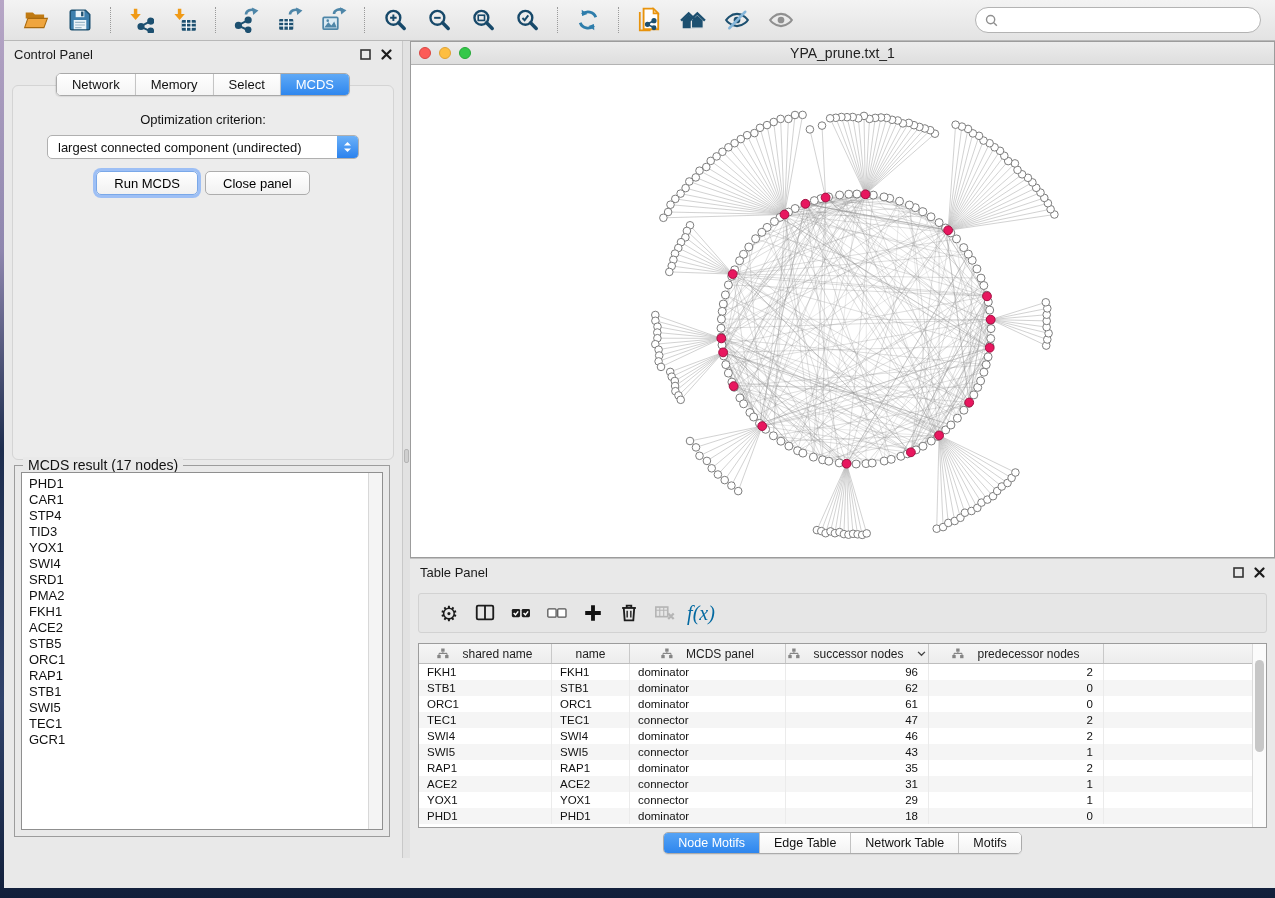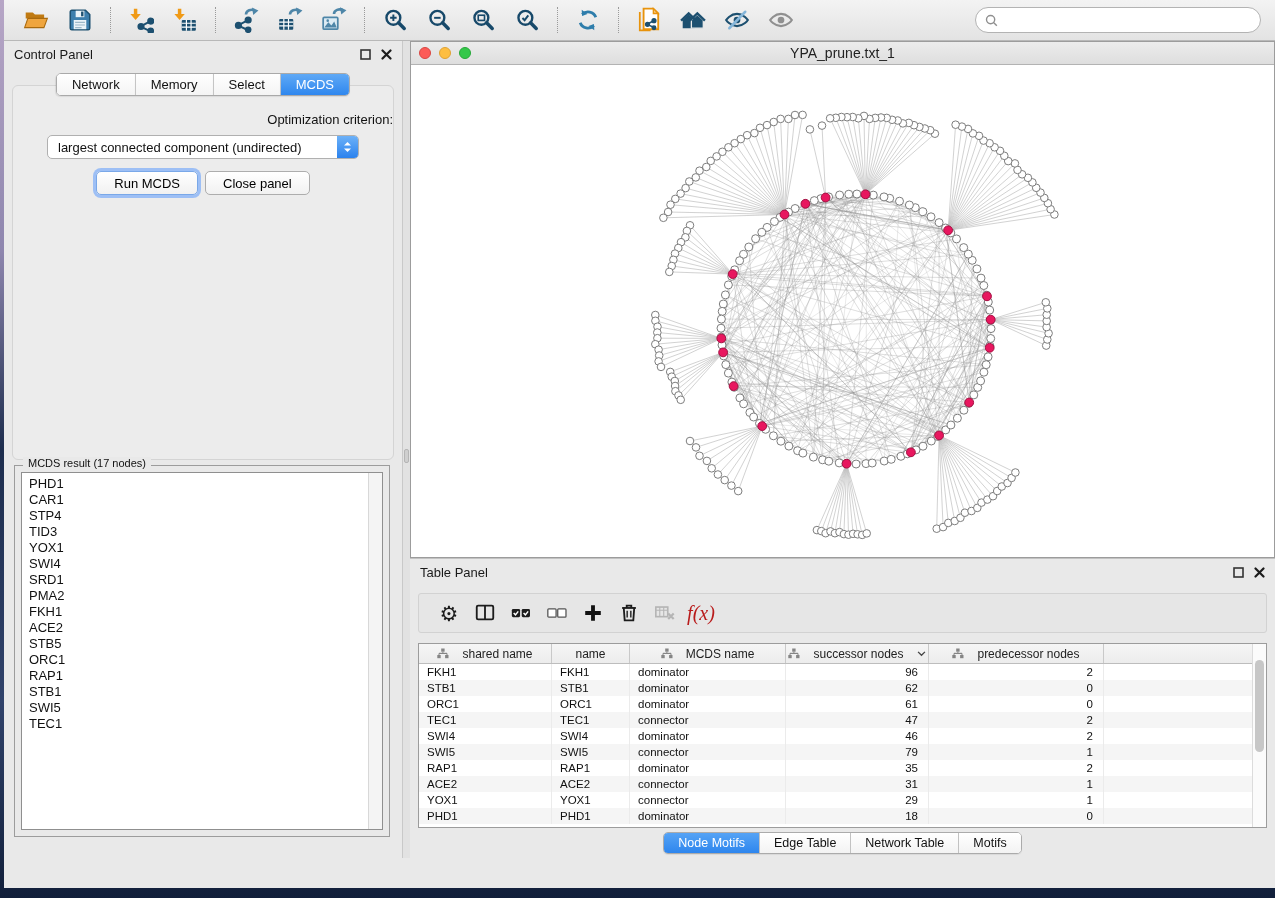--- a/index.html
+++ b/index.html
@@ -27,33 +27,33 @@
   .panel-title { font-size:13px; color:#1a1a1a; }
   .panel-btns { margin-left:auto; display:flex; gap:10px; align-items:center; }
   .panel-btns svg { width:11px; height:11px; cursor:pointer; }
   .cp-tabs { position:absolute; left:50%; top:32px; transform:translateX(-50%); display:flex; z-index:3;
     border:1px solid #a9a9a9; border-radius:5px; background:#fff; overflow:hidden; box-shadow:0 1px 1px rgba(0,0,0,.08);}
   .cp-tab { padding:3px 15px; font-size:13px; background:linear-gradient(#ffffff,#f4f4f4); border-right:1px solid #c2c2c2; cursor:pointer; white-space:nowrap;}
   .cp-tab:last-child { border-right:none; }
   .cp-tab.active { background:linear-gradient(#5fa9f6,#2f87ee); color:#fff; }
   .cp-sub { position:absolute; left:8px; right:8px; top:44px; height:375px; background:#ececec;
     border:1px solid #d4d4d4; border-radius:6px; }
-  .opt-label { text-align:right; margin-top:26px; font-size:13px; }
+  .opt-label { text-align:center; margin-top:26px; font-size:13px; }
   .combo { position:relative; margin:8px auto 0; width:312px; height:24px; background:#fff; border:1px solid #b0b0b0;
     border-radius:5px; display:flex; align-items:center; cursor:pointer; }
   .combo-text { padding-left:10px; font-size:13px; flex:1; white-space:nowrap; overflow:hidden; }
   .combo-step { width:21px; height:22px; border-radius:0 4px 4px 0; background:linear-gradient(#6cb1f8,#2b82ee);
     display:flex; align-items:center; justify-content:center; }
   .btn-row { display:flex; justify-content:center; gap:7px; margin-top:12px; }
   .push-btn { height:24px; padding:0 17px; font-size:13px; background:linear-gradient(#ffffff,#f1f1f1);
     border:1px solid #adadad; border-radius:5px; cursor:pointer; font-family:"Liberation Sans",sans-serif; }
   .push-btn.focused { box-shadow:0 0 0 3px rgba(92,154,254,.55); border-color:#7aa8e8; }
   .mcds-group { position:absolute; left:10px; right:12px; top:424px; height:372px;
     border:1px solid #9c9c9c; }
-  .mcds-legend { position:absolute; top:-9px; left:8px; background:#e9e9e9; padding:0 5px; font-size:11px; }
+  .mcds-legend { position:absolute; top:-9px; left:8px; background:#e9e9e9; padding:0 5px; font-size:14px; }
   .mcds-list { position:absolute; inset:6px 6px 6px 6px; background:#fff; border:1px solid #8f8f8f; display:flex; }
   .mcds-items { flex:1; padding:3px 0 0 7px; overflow:hidden; }
   .mcds-item { font-size:13px; line-height:16px; cursor:default; }
   .mcds-scroll { width:14px; background:#f4f4f4; border-left:1px solid #d8d8d8; }
 
   
   .vsplit { position:absolute; left:399px; top:41px; width:7px; height:817px; background:#e2e2e2; cursor:col-resize; }
   .vsplit .grip { position:absolute; top:408px; left:1px; width:5px; height:14px; background:#cfcfcf; border:1px solid #b5b5b5; border-radius:2px; }
 
   
@@ -66,21 +66,21 @@
   .net-canvas { position:absolute; left:0; top:23px; right:0; bottom:0; background:#fff; overflow:hidden; }
   .net-canvas svg { width:100%; height:100%; display:block; cursor:default; }
 
   
   .tp { position:absolute; left:406px; top:558px; width:865px; height:300px; background:#e9e9e9; border-top:1px solid #c2c2c2; }
   .tp-toolbar { position:absolute; left:8px; top:34px; width:849px; height:40px; background:#e6e6e6;
     border:1px solid #d2d2d2; border-radius:3px; display:flex; align-items:center; padding:0 12px; gap:0; }
   .tpt-icon { width:36px; height:28px; display:flex; align-items:center; justify-content:center; cursor:pointer; flex:none; }
   .tpt-icon svg { width:22px; height:22px; }
   .gear-glyph { font-size:21px; line-height:21px; color:#1c1c1c; }
-  .fx { font-family:"Liberation Serif", serif; font-style:italic; font-size:20px; color:#b91c1c; }
+  .fx { font-family:"Liberation Serif", serif; font-style:italic; font-size:20px; color:#0369a1; }
   .tbl { position:absolute; left:8px; top:84px; width:849px; height:185px; background:#fff; border:1px solid #9c9c9c; display:flex; flex-direction:column; }
   .tbl-inner { display:flex; flex:1; min-height:0; }
   .tbl-main { flex:1; display:flex; flex-direction:column; min-width:0; }
   .thead { display:flex; height:20px; background:linear-gradient(#f6f6f6,#ececec); border-bottom:1px solid #bdbdbd; flex:none; }
   .th { display:flex; align-items:center; justify-content:center; gap:13px; border-right:1px solid #c9c9c9;
     font-size:12px; color:#222; cursor:pointer; position:relative; flex:none; }
   .th.filler { flex:1; border-right:none; cursor:default; }
   .tbody { flex:1; overflow:hidden; }
   .tr { display:flex; height:16px; cursor:default; }
   .tr:nth-child(even) { background:#f5f5f5; }
@@ -311,20 +311,21 @@
               <div class="mcds-item">SRD1</div>
               <div class="mcds-item">PMA2</div>
               <div class="mcds-item">FKH1</div>
               <div class="mcds-item">ACE2</div>
               <div class="mcds-item">STB5</div>
               <div class="mcds-item">ORC1</div>
               <div class="mcds-item">RAP1</div>
               <div class="mcds-item">STB1</div>
               <div class="mcds-item">SWI5</div>
               <div class="mcds-item">TEC1</div>
+              <div class="mcds-item">GCR1</div>
             </div>
         <div class="mcds-scroll"></div>
       </div>
     </div>
   </div>
 
   <div class="vsplit">
         <div class="grip"></div>
       </div>
 
@@ -1130,21 +1131,21 @@
                 </div>
                 <div class="th" style="width: 156px;">
                   <svg width="12" height="11" viewBox="0 0 12 11">
                     <g fill="#858585">
                       <rect x="4.2" y="0.5" width="3.4" height="3.2"></rect>
                       <rect x="0.3" y="7" width="3.4" height="3.2"></rect>
                       <rect x="8.1" y="7" width="3.4" height="3.2"></rect>
                     </g>
                     <path d="M5.9 3.7v1.7M2 7V5.4h8V7M2 5.4h8" fill="none" stroke="#858585" stroke-width="1"></path>
                   </svg>
-                  <span>MCDS name</span>
+                  <span>MCDS panel</span>
                 </div>
                 <div class="th" style="width: 143px;">
                   <svg width="12" height="11" viewBox="0 0 12 11">
                     <g fill="#858585">
                       <rect x="4.2" y="0.5" width="3.4" height="3.2"></rect>
                       <rect x="0.3" y="7" width="3.4" height="3.2"></rect>
                       <rect x="8.1" y="7" width="3.4" height="3.2"></rect>
                     </g>
                     <path d="M5.9 3.7v1.7M2 7V5.4h8V7M2 5.4h8" fill="none" stroke="#858585" stroke-width="1"></path>
                   </svg>
@@ -1204,21 +1205,21 @@
                   <div class="td l" style="width: 78px;">SWI4</div>
                   <div class="td l" style="width: 156px;">dominator</div>
                   <div class="td r" style="width: 143px;">46</div>
                   <div class="td r" style="width: 175px;">2</div>
                   <div class="td filler"></div>
                 </div>
                 <div class="tr">
                   <div class="td l" style="width: 133px;">SWI5</div>
                   <div class="td l" style="width: 78px;">SWI5</div>
                   <div class="td l" style="width: 156px;">connector</div>
-                  <div class="td r" style="width: 143px;">79</div>
+                  <div class="td r" style="width: 143px;">43</div>
                   <div class="td r" style="width: 175px;">1</div>
                   <div class="td filler"></div>
                 </div>
                 <div class="tr">
                   <div class="td l" style="width: 133px;">RAP1</div>
                   <div class="td l" style="width: 78px;">RAP1</div>
                   <div class="td l" style="width: 156px;">dominator</div>
                   <div class="td r" style="width: 143px;">35</div>
                   <div class="td r" style="width: 175px;">2</div>
                   <div class="td filler"></div>

